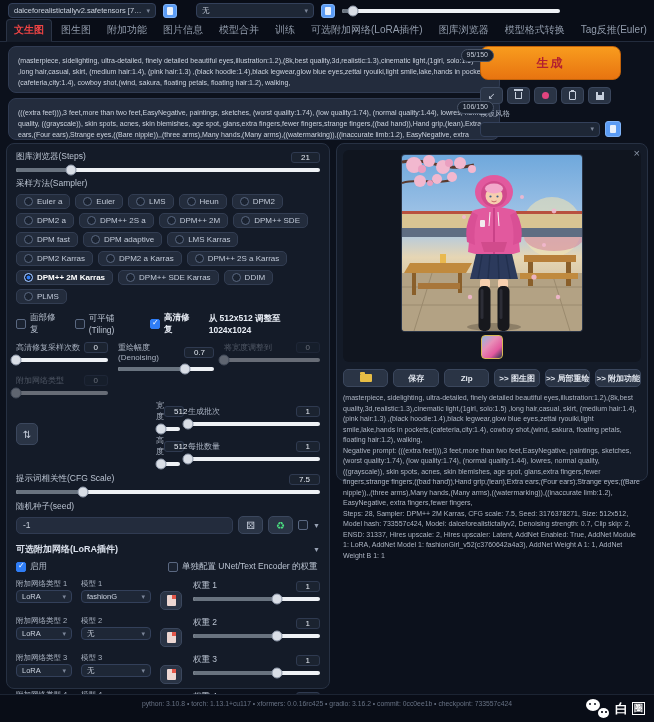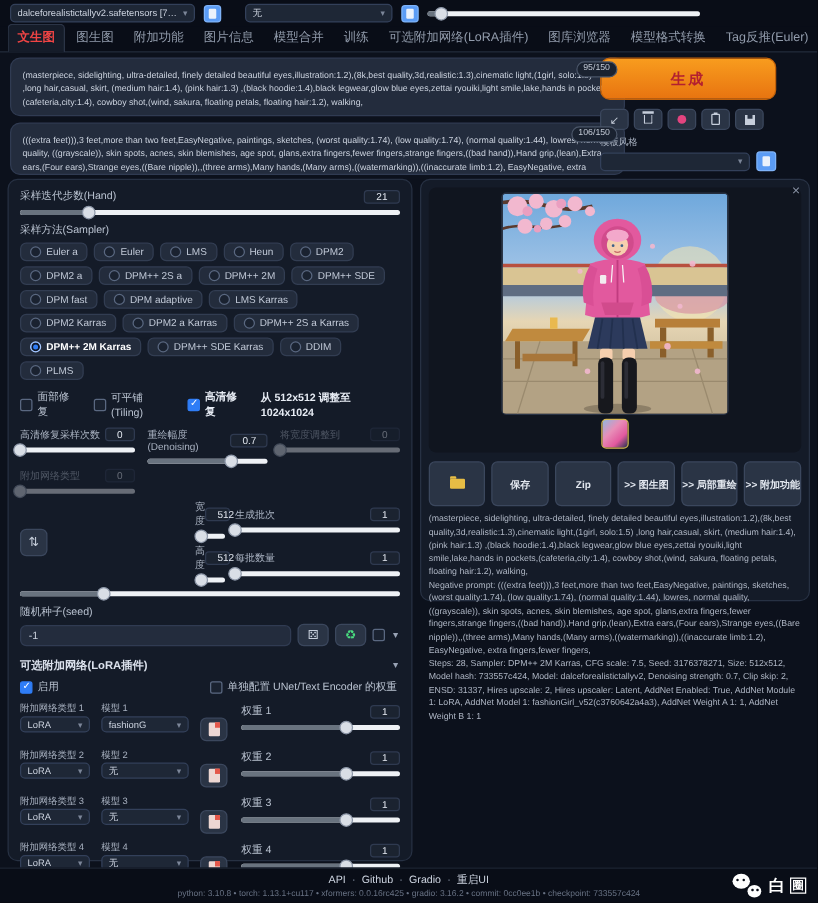--- a/index.html
+++ b/index.html
@@ -113,21 +113,21 @@
   
   .rpanel{position:absolute;left:336px;top:143px;width:312px;height:338px;background:#141b28;
           border:1px solid #273143;border-radius:8px;padding:6px;}
   .close{position:absolute;top:3px;right:7px;background:none;border:none;color:#8a94a6;font-size:11px;padding:0;}
   .imgarea{height:212px;background:#10151f;border-radius:6px;display:flex;flex-direction:column;
            align-items:center;padding-top:5px;}
   .imgframe{width:180px;height:176px;border-radius:3px;overflow:hidden;box-shadow:0 0 0 1px #2a3446;}
   .thumb{width:22px;height:24px;margin-top:4px;border:1px solid #d7b954;border-radius:4px;
          background:linear-gradient(135deg,#8fb7de 0%,#e88fb8 38%,#e2599e 70%,#24324f 100%);}
   .btnrow{display:flex;gap:5px;margin-top:7px;}
-  .rbtn{flex:1;height:36px;background:#2a3445;border:1px solid #3b475d;border-radius:5px;font-size:8px;
+  .rbtn{flex:1;height:18px;background:#2a3445;border:1px solid #3b475d;border-radius:5px;font-size:8px;
         color:#e2e7ef;display:flex;align-items:center;justify-content:center;gap:3px;font-weight:bold;padding:0;white-space:nowrap;}
   .folder{position:relative;width:12px;height:8px;background:#e7bd45;border-radius:1px;}
   .folder::before{content:"";position:absolute;top:-2px;left:0;width:5px;height:2px;background:#e7bd45;border-radius:1px 1px 0 0;}
   .geninfo{margin-top:6px;font-size:7px;line-height:1.5;color:#aeb6c4;}
   .geninfo p{margin:0;}
 
   
   .footer{position:absolute;left:0;right:0;bottom:0;height:28px;background:#090d17;border-top:1px solid #1c2433;
           text-align:center;padding-top:3px;}
   .flinks{font-size:8.5px;color:#ced5e1;}
@@ -226,21 +226,21 @@
       <button class="bluebtn">
           <span class="docico"></span>
         </button>
     </div>
   </div>
 
   <div class="leftpanel">
 
     <div>
       <div class="slabel">
-          <span>采样迭代步数(Hand)</span>
+          <span>图库浏览器(Steps)</span>
         <span class="sval">21</span>
         </div>
       <div class="track" style="--p:18%">
           <div class="fill"></div>
           <div class="knob"></div>
         </div>
     </div>
 
     <div class="samp-label">采样方法(Sampler)</div>
     <div class="radios">
@@ -421,20 +421,24 @@
             <span class="sval">1</span>
           </div>
         <div class="track" style="--p:0%">
             <div class="fill"></div>
             <div class="knob"></div>
           </div>
       </div>
     </div>
 
     <div style="margin-top:5px;">
+      <div class="slabel">
+          <span>提示词相关性(CFG Scale)</span>
+        <span class="sval">7.5</span>
+        </div>
       <div class="track" style="--p:22%">
           <div class="fill"></div>
           <div class="knob"></div>
         </div>
     </div>
 
     <div class="seed-label">随机种子(seed)</div>
     <div class="seedrow">
       <div class="seedbox">
           <span>-1</span>
@@ -691,23 +695,20 @@
       <button class="rbtn">&gt;&gt; 附加功能</button>
     </div>
     <div class="geninfo">
       <p>(masterpiece, sidelighting, ultra-detailed, finely detailed beautiful eyes,illustration:1.2),(8k,best quality,3d,realistic:1.3),cinematic light,(1girl, solo:1.5) ,long hair,casual, skirt, (medium hair:1.4), (pink hair:1.3) ,(black hoodie:1.4),black legwear,glow blue eyes,zettai ryouiki,light smile,lake,hands in pockets,(cafeteria,city:1.4), cowboy shot,(wind, sakura, floating petals, floating hair:1.2), walking,</p>
       <p>Negative prompt: (((extra feet))),3 feet,more than two feet,EasyNegative, paintings, sketches, (worst quality:1.74), (low quality:1.74), (normal quality:1.44), lowres, normal quality, ((grayscale)), skin spots, acnes, skin blemishes, age spot, glans,extra fingers,fewer fingers,strange fingers,((bad hand)),Hand grip,(lean),Extra ears,(Four ears),Strange eyes,((Bare nipple)),,(three arms),Many hands,(Many arms),((watermarking)),((inaccurate limb:1.2), EasyNegative, extra fingers,fewer fingers,</p>
       <p>Steps: 28, Sampler: DPM++ 2M Karras, CFG scale: 7.5, Seed: 3176378271, Size: 512x512, Model hash: 733557c424, Model: dalceforealistictallyv2, Denoising strength: 0.7, Clip skip: 2, ENSD: 31337, Hires upscale: 2, Hires upscaler: Latent, AddNet Enabled: True, AddNet Module 1: LoRA, AddNet Model 1: fashionGirl_v52(c3760642a4a3), AddNet Weight A 1: 1, AddNet Weight B 1: 1</p>
     </div>
   </div>
 
   <div class="footer">
-    <div class="flinks">
-      <span>API</span><span>Github</span><span>Gradio</span><span>重启UI</span>
-    </div>
     <div class="fver">python: 3.10.8  •  torch: 1.13.1+cu117  •  xformers: 0.0.16rc425  •  gradio: 3.16.2  •  commit: 0cc0ee1b  •  checkpoint: 733557c424</div>
     <div class="brand">
       <span class="wc">
           <span class="b1"></span>
           <span class="b2"></span>
         </span>
       <span>白</span>
       <span class="qbox">圈</span>
     </div>
   </div>

